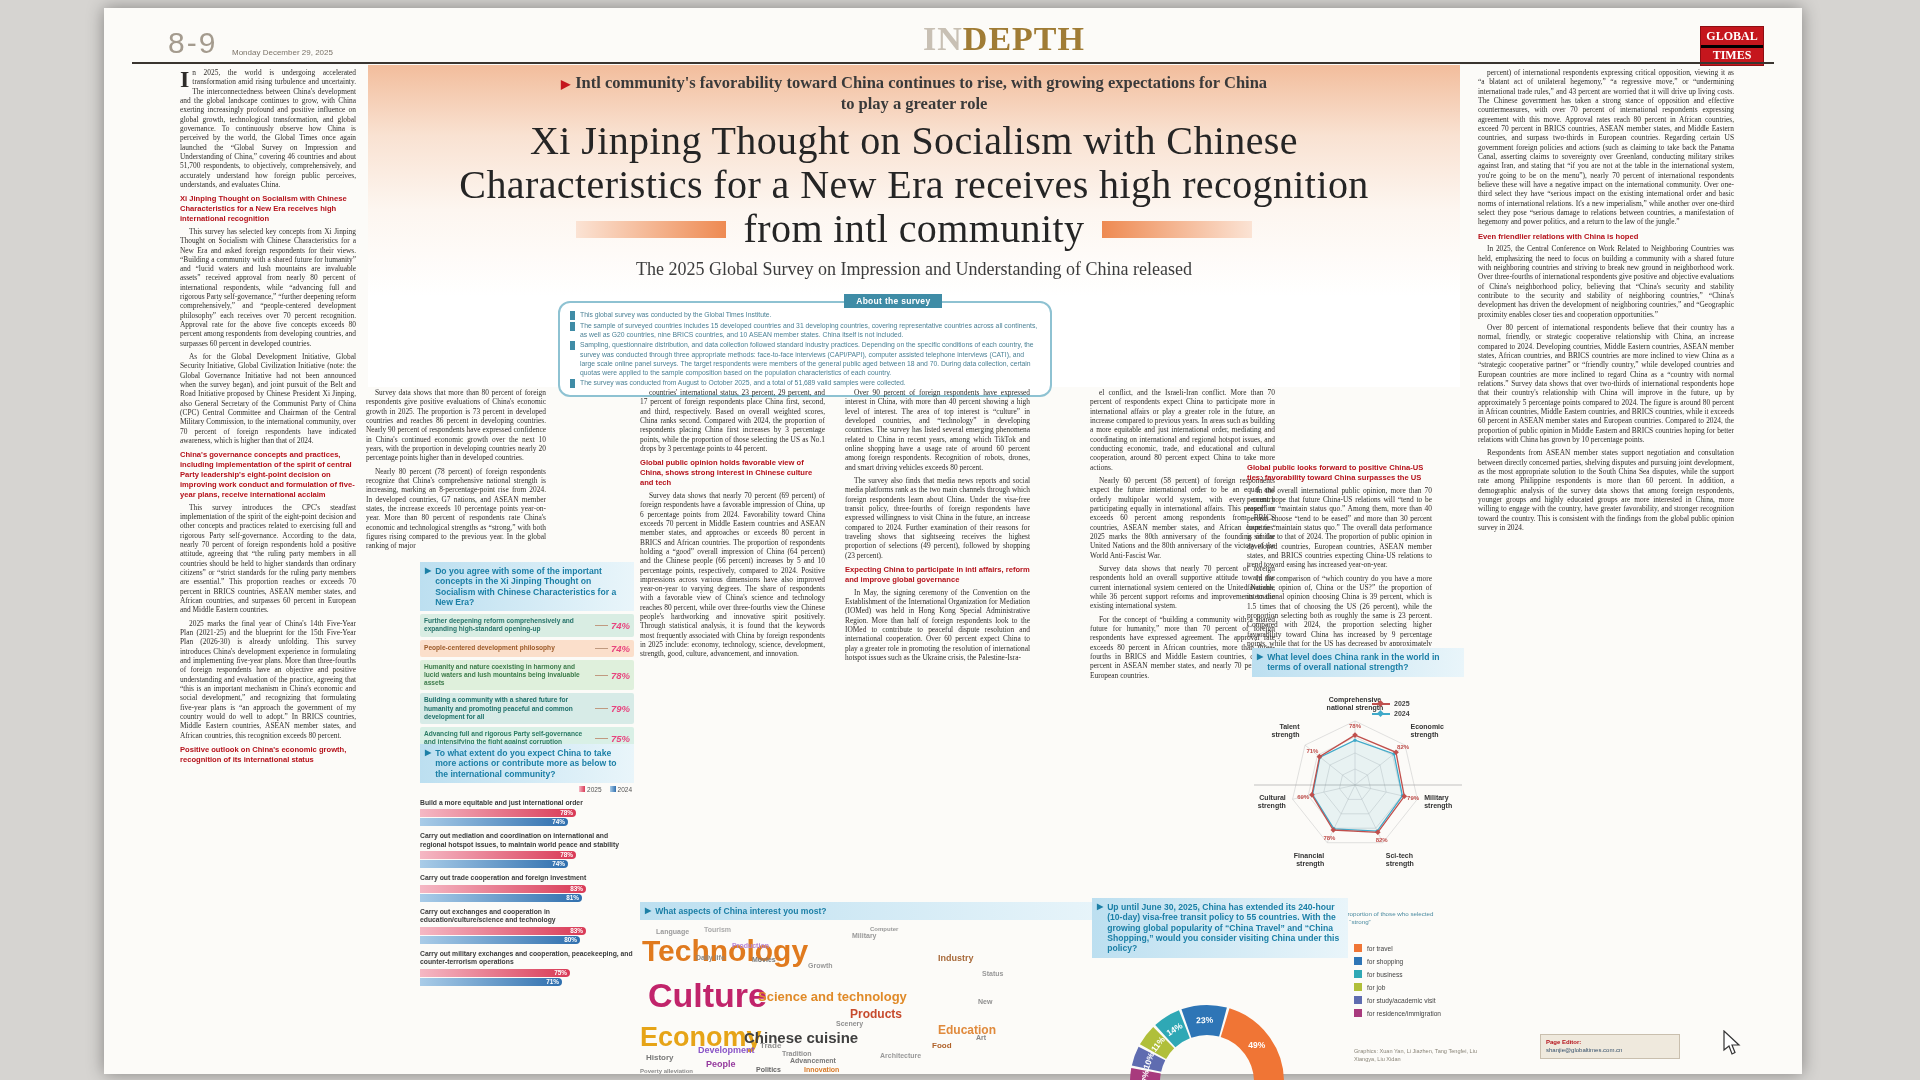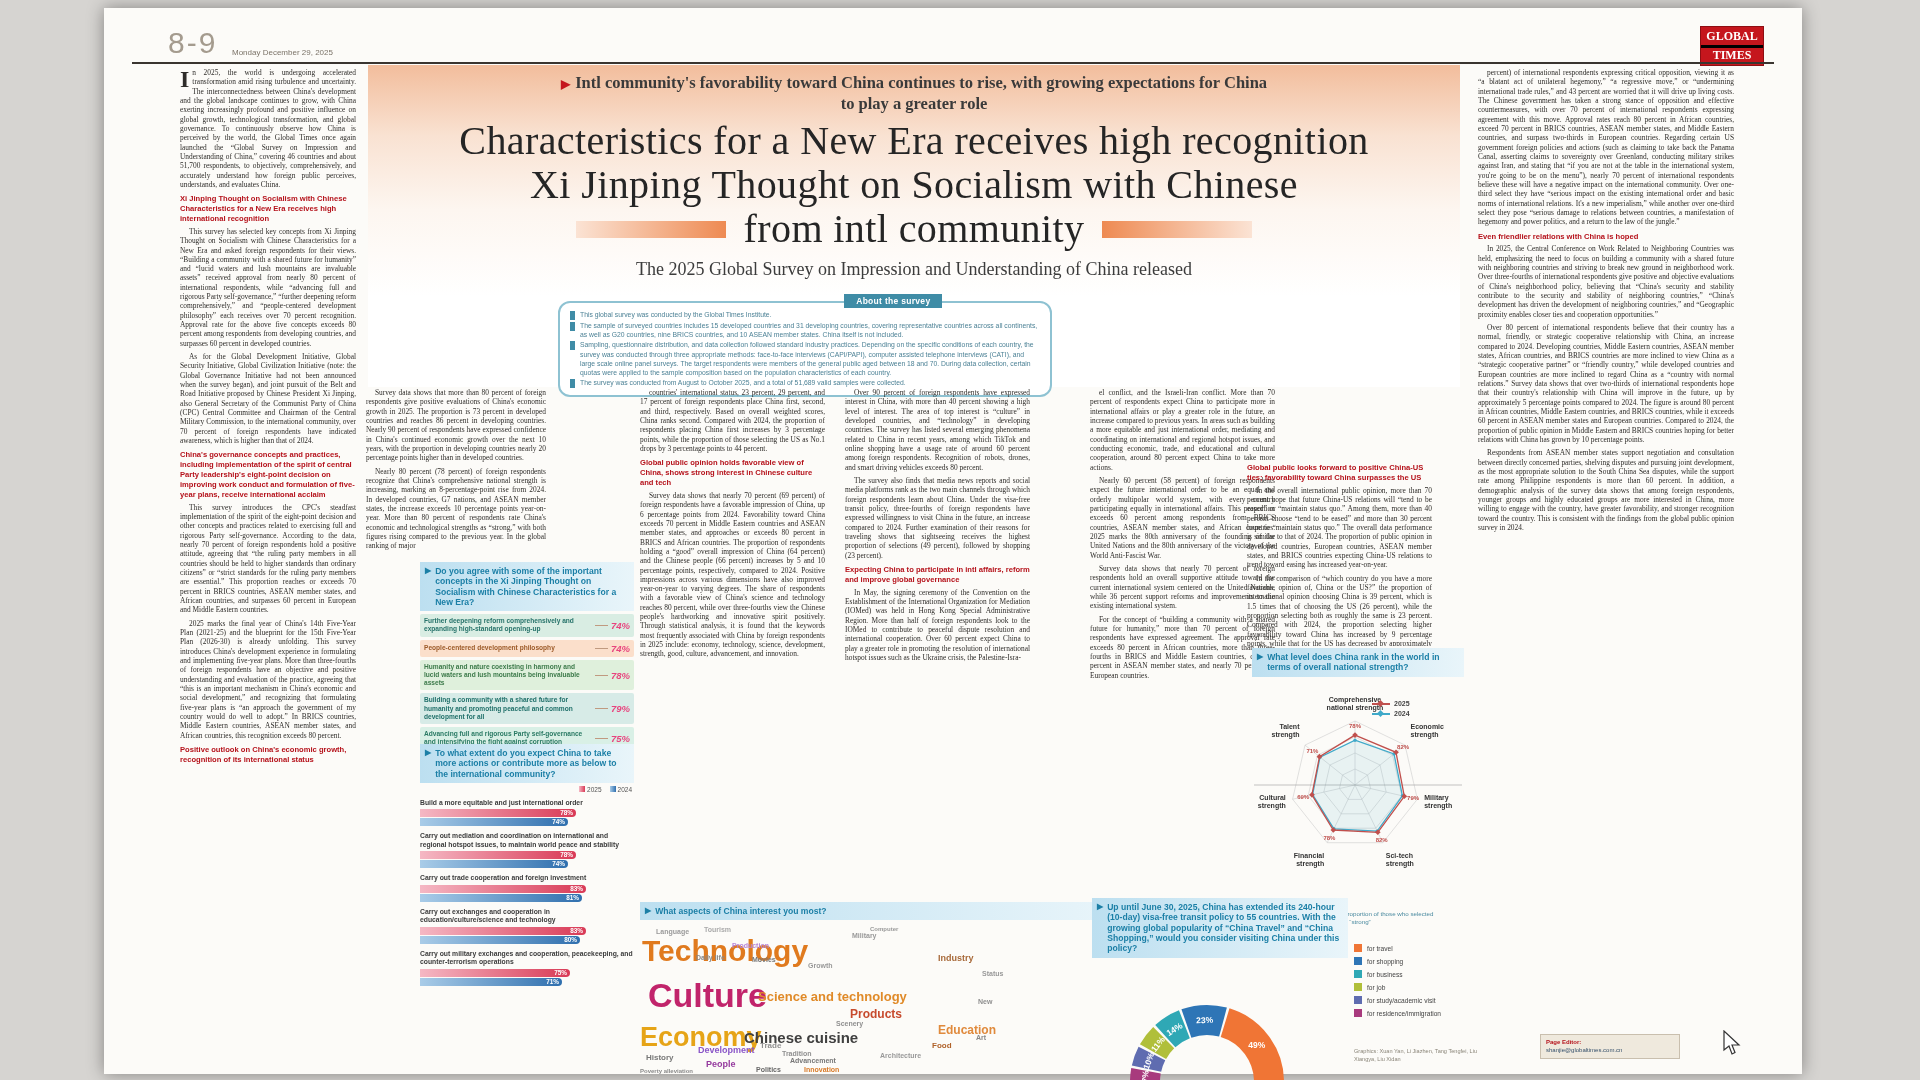--- a/index.html
+++ b/index.html
@@ -92,31 +92,32 @@
   #page-editor .pe-mail{color:#35506b}
   #cursor{position:absolute;left:1722px;top:1030px;z-index:9}
 </style>
 </head>
 <body>
 
 <div id="page">
 
   <div class="pgnum">8-9</div>
   <div class="pgdate">Monday December 29, 2025</div>
+  <div class="section-title"><span class="section-in">IN</span><span class="section-depth">DEPTH</span></div>
   <div class="logo">
     <div>GLOBAL</div>
     <div class="l2">TIMES</div>
   </div>
   <div class="toprule"></div>
 
   <div id="masthead">
     <div class="kicker"><span class="arr">▶</span><span>Intl community's favorability toward China continues to rise, with growing expectations for China to play a greater role</span></div>
     <div class="headline">
+      <div>Xi Jinping Thought on Socialism with Chinese</div>
       <div>Characteristics for a New Era receives high recognition</div>
-      <div>Xi Jinping Thought on Socialism with Chinese</div>
       <div class="hl3">
         <div class="hbar left"></div>
         <span>from intl community</span>
         <div class="hbar right"></div>
       </div>
     </div>
     <div class="subtitle">The 2025 Global Survey on Impression and Understanding of China released</div>
     <div id="about-box">
       <div id="about-label">About the survey</div>
       <div id="about-items">

